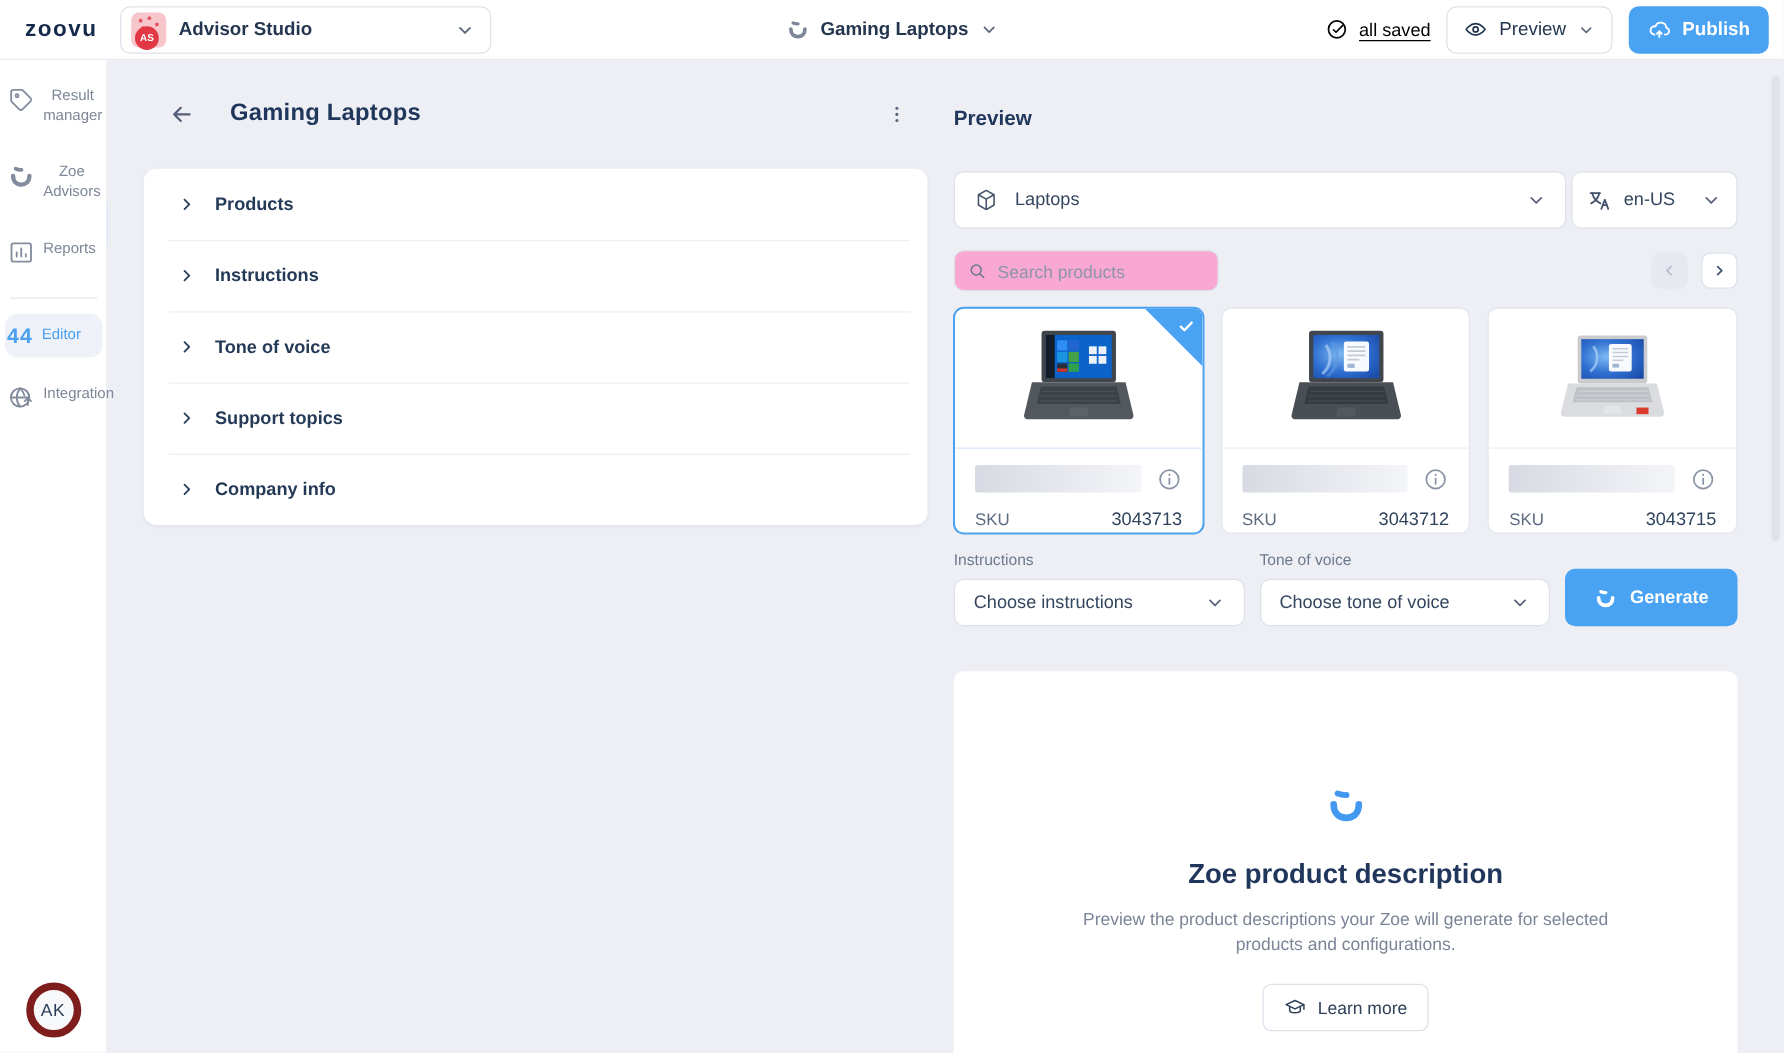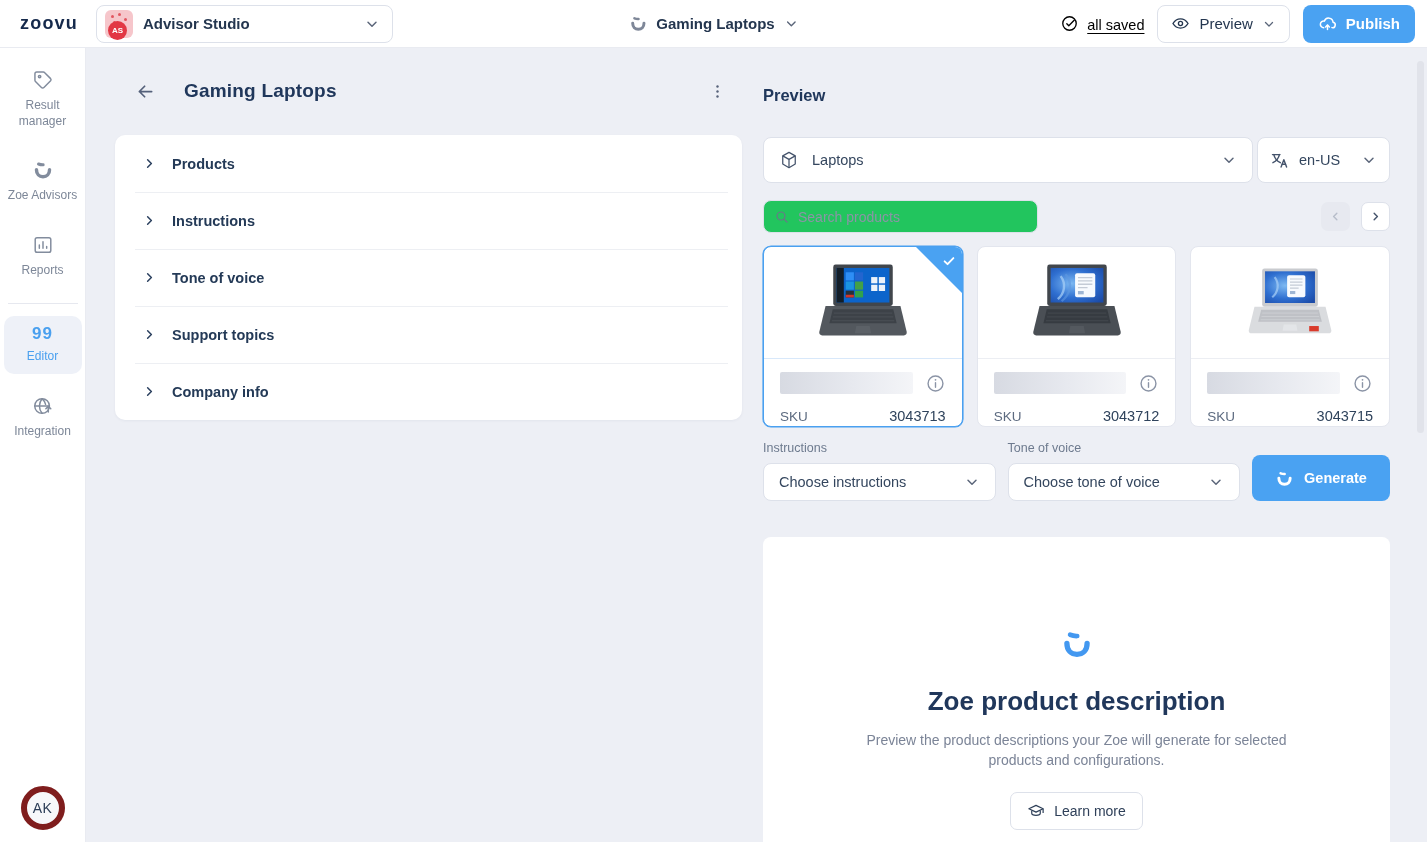--- a/index.html
+++ b/index.html
@@ -55,21 +55,21 @@
   }
 
   
   .sidebar {
     position:fixed; top:48px; left:0; bottom:0; width:86px;
     background:#fff; border-right:1px solid #e9ebf1;
     display:flex; flex-direction:column; align-items:center; z-index:10;
   }
   .side-item {
     width:78px; margin-top:12px; padding:9px 2px;
-    display:flex; flex-direction:column; align-items:center; gap:7px;
+    display:flex; flex-direction:row; align-items:flex-start; gap:7px;
     color:#7d8798; font-size:12px; line-height:1.3; text-align:center;
     border-radius:10px; cursor:pointer;
   }
   .side-item .side-icon { color:#828c9d; }
   .side-item.active { background:#eef1f8; color:#4aa0ef; }
   .side-item.active .side-icon { color:#4aa0ef; }
   .quote-glyph { font-size:17px; font-weight:800; line-height:1; letter-spacing:1px; }
   .side-divider { width:70px; height:1px; background:#e6e8ef; margin-top:16px; }
   .avatar {
     margin-top:auto; margin-bottom:12px; width:44px; height:44px; border-radius:50%;
@@ -110,21 +110,21 @@
     font-size:14.5px; color:#34465e; cursor:pointer;
   }
   .select .sel-chev { margin-left:auto; color:#5a6579; }
   .select-product { flex:1; }
   .select-lang { width:133px; flex:none; padding:0 12px; gap:9px; }
   .select-lang .sel-chev { margin-left:auto; }
   .sel-icon { color:#44536b; flex:none; }
 
   .search-row { margin-top:17px; display:flex; align-items:center; }
   .search-box {
-    width:275px; height:33px; background:#22c55e; border:1px solid #dde1ea; border-radius:8px;
+    width:212px; height:33px; background:#f9a8d4; border:1px solid #dde1ea; border-radius:8px;
     display:flex; align-items:center; padding:0 10px; gap:8px;
   }
   .search-box .s-icon { color:#6b7689; flex:none; }
   .search-box input { border:none; outline:none; background:transparent; font-family:inherit; font-size:14px; color:#34465e; width:100%; }
   .search-box input::placeholder { color:#8b95a6; }
   .pager { margin-left:auto; display:flex; gap:11px; }
   .page-btn { width:29px; height:29px; border-radius:7px; display:flex; align-items:center; justify-content:center; cursor:pointer; }
   .page-btn.prev { background:#e7e9f0; color:#b7bdca; cursor:default; }
   .page-btn.next { background:#fff; border:1px solid #dde1ea; color:#44536b; }
 
@@ -154,21 +154,21 @@
     width:138px; height:46px; flex:none; border:none; border-radius:8px; background:#4aa2f2;
     color:#fff; font-family:inherit; font-size:14.5px; font-weight:600;
     display:flex; align-items:center; justify-content:center; gap:10px; cursor:pointer;
   }
 
   .empty-card {
     margin-top:36px; height:400px; background:#fff; border-radius:8px;
     display:flex; flex-direction:column; align-items:center; text-align:center; padding-top:90px;
   }
   .empty-zoe { color:#4398f0; }
-  .empty-title { margin-top:25px; font-size:26px; font-weight:800; color:#20375b; }
+  .empty-title { margin-top:25px; font-size:22px; font-weight:800; color:#20375b; }
   .empty-desc { margin-top:13px; font-size:14px; line-height:1.45; color:#7b8497; max-width:440px; }
   .learn-btn {
     margin-top:21px; height:38px; background:#fff; border:1px solid #dde1ea; border-radius:7px;
     display:flex; align-items:center; gap:9px; padding:0 16px;
     font-family:inherit; font-size:14px; color:#2f4059; cursor:pointer;
   }
   .scroll-thumb { position:absolute; right:3px; top:13px; width:7px; height:372px; border-radius:4px; background:#e1e3ea; cursor:pointer; }
 </style>
 </head>
 <body>
@@ -268,21 +268,21 @@
     <span class="side-icon">
       <svg width="22" height="22" viewBox="0 0 24 24" fill="none" stroke="currentColor" stroke-width="1.6">
           <rect x="3.5" y="4" width="17" height="16" rx="2"></rect>
           <path d="M8 15.5V12M12 15.5V8.5M16 15.5v-2" stroke-linecap="round"></path>
         </svg>
     </span>
     <span class="side-label">Reports</span>
   </div>
   <div class="side-divider"></div>
   <div class="side-item active">
-    <span class="side-icon quote-glyph">99</span>
+    <span class="side-icon quote-glyph">44</span>
     <span class="side-label">Editor</span>
   </div>
   <div class="side-item">
     <span class="side-icon">
       <svg width="22" height="22" viewBox="0 0 24 24" fill="none" stroke="currentColor" stroke-width="1.6" stroke-linecap="round" overflow="visible">
           <circle cx="11" cy="12" r="8"></circle>
           <path d="M3 12h16"></path>
           <path d="M11 4a12.5 12.5 0 0 0 0 16M11 4a12.5 12.5 0 0 1 3.8 6.3"></path>
           <path d="M17.8 18.6v-6.2M15.1 15.1l2.7-2.7 2.7 2.7" stroke-linejoin="round"></path>
         </svg>

